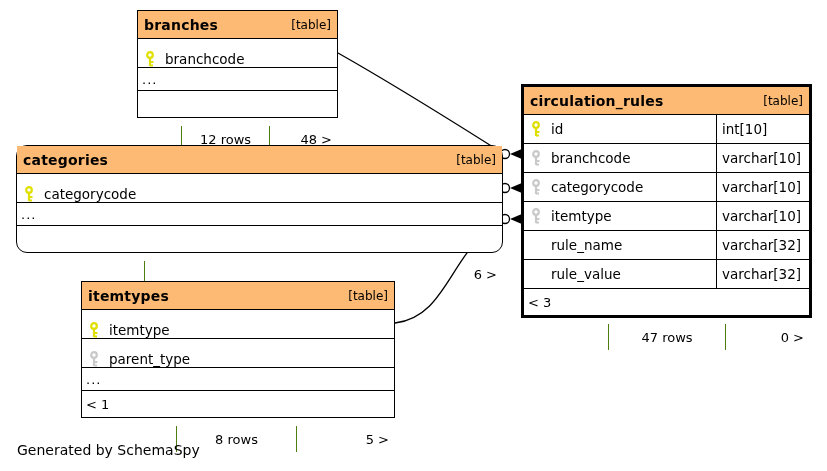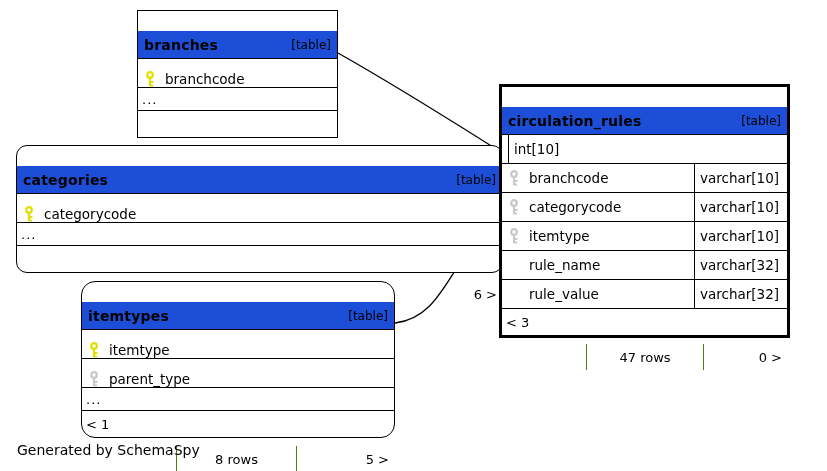--- a/index.html
+++ b/index.html
@@ -4,21 +4,21 @@
 <style>
   * { margin:0; padding:0; box-sizing:border-box; }
   html,body { background:#ffffff; }
   body { font-family:"DejaVu Sans","Liberation Sans",sans-serif; color:#000; }
   .canvas { position:relative; width:827px; height:471px; background:#fff; overflow:hidden; }
 
   .tbl { position:absolute; background:#fff; border:1px solid #000; font-size:13.5px; }
   .tbl.main { border-width:3px; }
 
   .hdr { height:28px; display:flex; justify-content:space-between; align-items:center;
-         background:#1d4ed8; border-bottom:1px solid #000; padding:0 6px;margin-top:20px; }
+         background:#fdba74; border-bottom:1px solid #000; padding:0 6px; }
   .hdr .nm { font-weight:bold; font-size:14px; letter-spacing:.2px; }
   .hdr .badge { font-size:12px; }
 
   .row { height:29px; display:flex; align-items:flex-end; border-bottom:1px solid #000; padding-left:6px; }
   .row:last-of-type { border-bottom:none; }
   .keyicon { width:12px; height:16px; margin-right:9px; flex:none; }
   .keyicon.none { visibility:hidden; }
 
   .namecell { display:flex; align-items:center; flex:1; height:100%; }
   .typecell { width:96px; flex:none; height:100%; display:flex; align-items:center;
@@ -108,21 +108,21 @@
       </svg>
       <span>categorycode</span>
     </div>
     <div class="dots">...</div>
     <div class="ftr">
       <div class="cell c-parents" style="width:127px;"></div>
       <div class="cell c-children">6 &gt;</div>
     </div>
   </div>
 
-  <div class="tbl" style="left:81px; top:281px; width:314px;border-radius:14px;">
+  <div class="tbl" style="left:81px; top:281px; width:314px;">
     <div class="hdr">
       <span class="nm">itemtypes</span>
       <span class="badge">[table]</span>
     </div>
     <div class="row">
       <svg class="keyicon pk" viewBox="0 0 12 16">
         <circle cx="6" cy="4" r="2.8" fill="none" stroke="currentColor" stroke-width="2.2"></circle>
         <line x1="6" y1="6.8" x2="6" y2="15" stroke="currentColor" stroke-width="2.2"></line>
         <line x1="6" y1="11" x2="9.5" y2="11" stroke="currentColor" stroke-width="2"></line>
         <line x1="6" y1="14.5" x2="9" y2="14.5" stroke="currentColor" stroke-width="2"></line>
@@ -139,27 +139,36 @@
       <span>parent_type</span>
     </div>
     <div class="dots">...</div>
     <div class="ftr">
       <div class="cell c-parents" style="width:94px;">&lt; 1</div>
       <div class="cell c-rows" style="width:120px;">8 rows</div>
       <div class="cell c-children">5 &gt;</div>
     </div>
   </div>
 
-  <div class="tbl main" style="left:499px; top:84px; width:291px;">
+  <div class="tbl main" style="left:521px; top:84px; width:291px;">
     <div class="hdr">
       <span class="nm">circulation_rules</span>
       <span class="badge">[table]</span>
     </div>
 
     <div class="row">
+      <div class="namecell">
+        <svg class="keyicon pk" viewBox="0 0 12 16">
+          <circle cx="6" cy="4" r="2.8" fill="none" stroke="currentColor" stroke-width="2.2"></circle>
+          <line x1="6" y1="6.8" x2="6" y2="15" stroke="currentColor" stroke-width="2.2"></line>
+          <line x1="6" y1="11" x2="9.5" y2="11" stroke="currentColor" stroke-width="2"></line>
+          <line x1="6" y1="14.5" x2="9" y2="14.5" stroke="currentColor" stroke-width="2"></line>
+        </svg>
+        <span>id</span>
+      </div>
       <div class="typecell">int[10]</div>
     </div>
 
     <div class="row">
       <div class="namecell">
         <svg class="keyicon fk" viewBox="0 0 12 16">
           <circle cx="6" cy="4" r="2.8" fill="none" stroke="currentColor" stroke-width="2.2"></circle>
           <line x1="6" y1="6.8" x2="6" y2="15" stroke="currentColor" stroke-width="2.2"></line>
           <line x1="6" y1="11" x2="9.5" y2="11" stroke="currentColor" stroke-width="2"></line>
           <line x1="6" y1="14.5" x2="9" y2="14.5" stroke="currentColor" stroke-width="2"></line>

